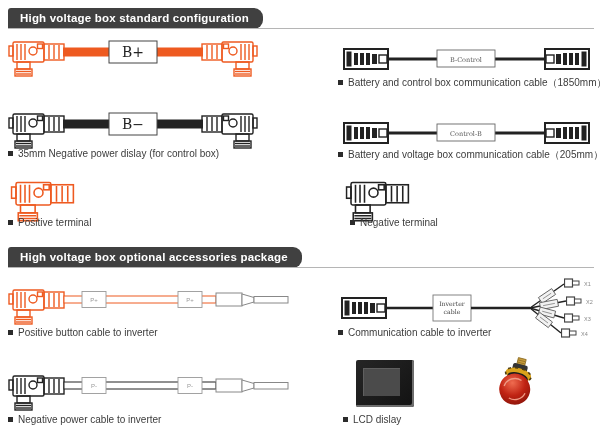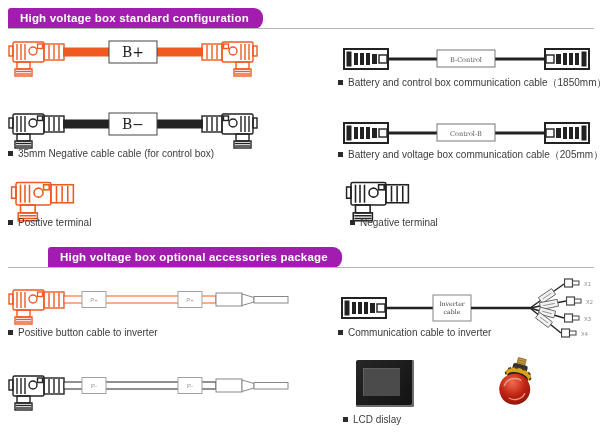--- a/index.html
+++ b/index.html
@@ -1,19 +1,19 @@
 <!DOCTYPE html>
 <html><head>
 <meta charset="utf-8">
 <style>
   html,body{margin:0;padding:0;background:#ffffff;}
   #page{position:relative;width:600px;height:443px;background:#fff;overflow:hidden;
         font-family:"Liberation Sans",sans-serif;}
 
-  .banner{position:absolute;left:8px;height:21px;line-height:21px;background:#a21caf;
+  .banner{position:absolute;left:8px;height:21px;line-height:21px;background:#404040;
           color:#fff;font-size:11.5px;font-weight:bold;padding:0 14px 0 12px;
           border-radius:3px 9px 9px 0;letter-spacing:.2px;white-space:nowrap;}
   .banner-line{position:absolute;left:8px;right:6px;height:1px;background:#b5b5b5;}
 
   .caption{position:absolute;font-size:10px;color:#3c3c3c;white-space:nowrap;}
   .bullet{display:inline-block;width:5px;height:5px;background:#2b2b2b;
           margin-right:5px;vertical-align:1px;}
 
   .diagram{position:absolute;}
   svg{display:block;overflow:visible;}
@@ -96,21 +96,21 @@
   </div>
 
   <svg class="diagram blk" style="left:8px;top:110px;" width="250" height="40" viewBox="0 0 250 40">
     <use href="#conn-power" width="58" height="40"></use>
     <use href="#conn-power" width="58" height="40" transform="translate(250,0) scale(-1,1)"></use>
     <rect x="55" y="9.5" width="140" height="9" fill="currentColor"></rect>
     <rect x="101" y="3" width="48" height="22" fill="#fff" stroke="#444" stroke-width="1"></rect>
     <text x="125" y="19" text-anchor="middle" fill="#222" font-size="14" font-family="DejaVu Serif, serif">B−</text>
   </svg>
   <div class="caption" style="left:8px;top:148px;">
-    <span class="bullet"></span><span>35mm Negative cable cable (for control box)</span>
+    <span class="bullet"></span><span>35mm Negative power dislay (for control box)</span>
   </div>
 
   <svg class="diagram blk" style="left:343px;top:118px;" width="247" height="30" viewBox="0 0 247 30">
     <line x1="44" y1="15" x2="203" y2="15" stroke="currentColor" stroke-width="3"></line>
     <use href="#conn-rj45" width="46" height="22" y="4"></use>
     <use href="#conn-rj45" width="46" height="22" transform="translate(247,4) scale(-1,1)"></use>
     <rect x="94" y="6" width="58" height="17" fill="#fff" stroke="#666" stroke-width="0.9"></rect>
     <text x="123" y="17.5" text-anchor="middle" fill="#555" font-size="6.5" font-family="DejaVu Serif, serif">Control-B</text>
   </svg>
   <div class="caption" style="left:338px;top:148px;">
@@ -124,21 +124,21 @@
     <span class="bullet"></span><span>Positive terminal</span>
   </div>
 
   <svg class="diagram blk" style="left:345px;top:178px;" width="66" height="45" viewBox="0 0 58 40">
     <use href="#conn-power" width="58" height="40"></use>
   </svg>
   <div class="caption" style="left:350px;top:217px;">
     <span class="bullet"></span><span>Negative terminal</span>
   </div>
 
-  <div class="banner" style="top:247px;margin-left:40px;">High voltage box optional accessories package</div>
+  <div class="banner" style="top:247px;">High voltage box optional accessories package</div>
   <div class="banner-line" style="top:267px;"></div>
 
   <svg class="diagram orange" style="left:8px;top:286px;" width="282" height="40" viewBox="0 0 282 40">
     <use href="#conn-power" width="58" height="40"></use>
     <rect x="56" y="10" width="152" height="7" fill="#fff" stroke="currentColor" stroke-width="1"></rect>
     <rect x="74" y="5.5" width="24" height="16" fill="#fff" stroke="#999" stroke-width="0.9"></rect>
     <text x="86" y="16" text-anchor="middle" fill="#999" font-size="6">P+</text>
     <rect x="170" y="5.5" width="24" height="16" fill="#fff" stroke="#999" stroke-width="0.9"></rect>
     <text x="182" y="16" text-anchor="middle" fill="#999" font-size="6">P+</text>
     <rect x="208" y="7" width="26" height="13" fill="#fff" stroke="#888" stroke-width="1"></rect>
@@ -197,20 +197,23 @@
     <use href="#conn-power" width="58" height="40"></use>
     <rect x="56" y="10" width="152" height="7" fill="#fff" stroke="currentColor" stroke-width="1"></rect>
     <rect x="74" y="5.5" width="24" height="16" fill="#fff" stroke="#999" stroke-width="0.9"></rect>
     <text x="86" y="16" text-anchor="middle" fill="#999" font-size="6">P-</text>
     <rect x="170" y="5.5" width="24" height="16" fill="#fff" stroke="#999" stroke-width="0.9"></rect>
     <text x="182" y="16" text-anchor="middle" fill="#999" font-size="6">P-</text>
     <rect x="208" y="7" width="26" height="13" fill="#fff" stroke="#888" stroke-width="1"></rect>
     <polygon points="234,8 246,11.5 246,16 234,19.5" fill="#fff" stroke="#888" stroke-width="1"></polygon>
     <rect x="246" y="10.5" width="34" height="6.5" fill="#fff" stroke="#888" stroke-width="1"></rect>
   </svg>
+  <div class="caption" style="left:8px;top:414px;">
+    <span class="bullet"></span><span>Negative power cable to inverter</span>
+  </div>
 
   <div class="lcd">
     <div class="lcd-screen"></div>
   </div>
   <div class="caption" style="left:343px;top:414px;">
     <span class="bullet"></span><span>LCD dislay</span>
   </div>
 
   <svg class="diagram" style="left:488px;top:358px;" width="58" height="50" viewBox="0 0 58 50">
     <g transform="rotate(14 29 24)">

